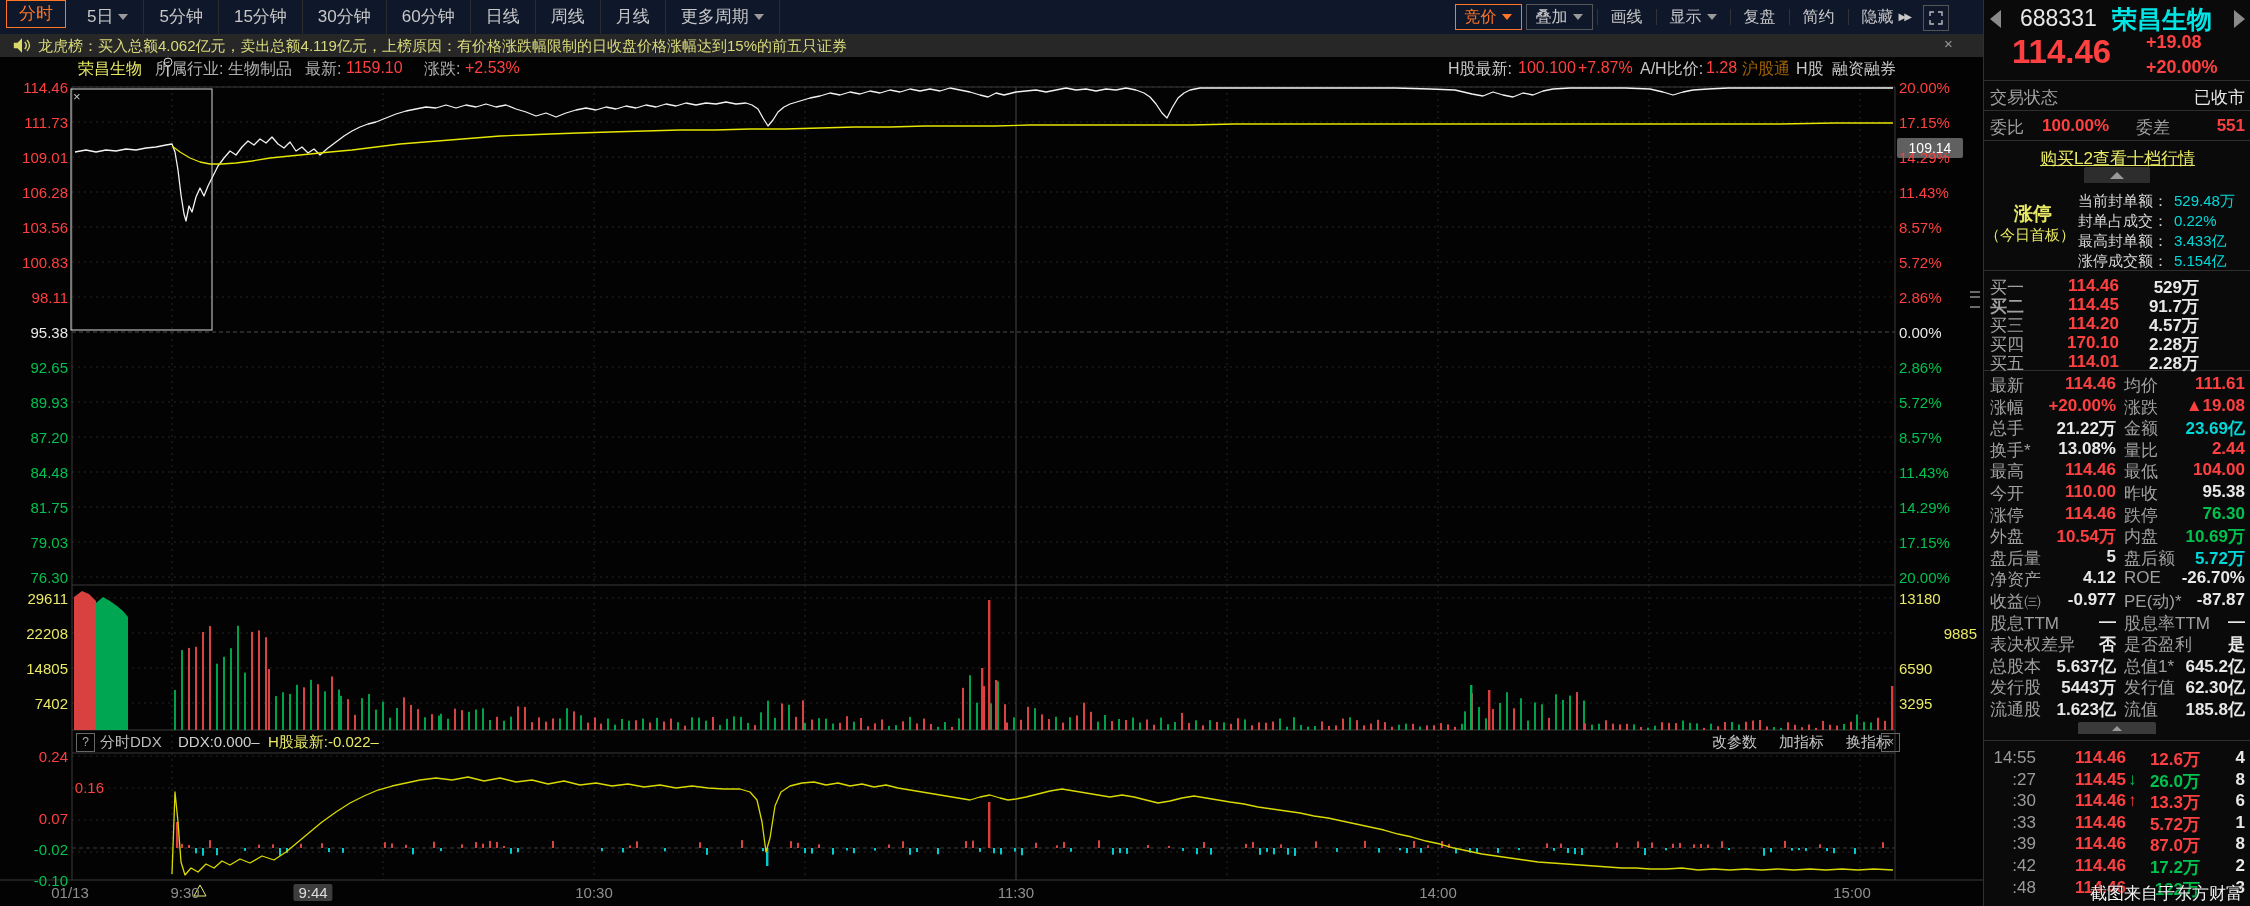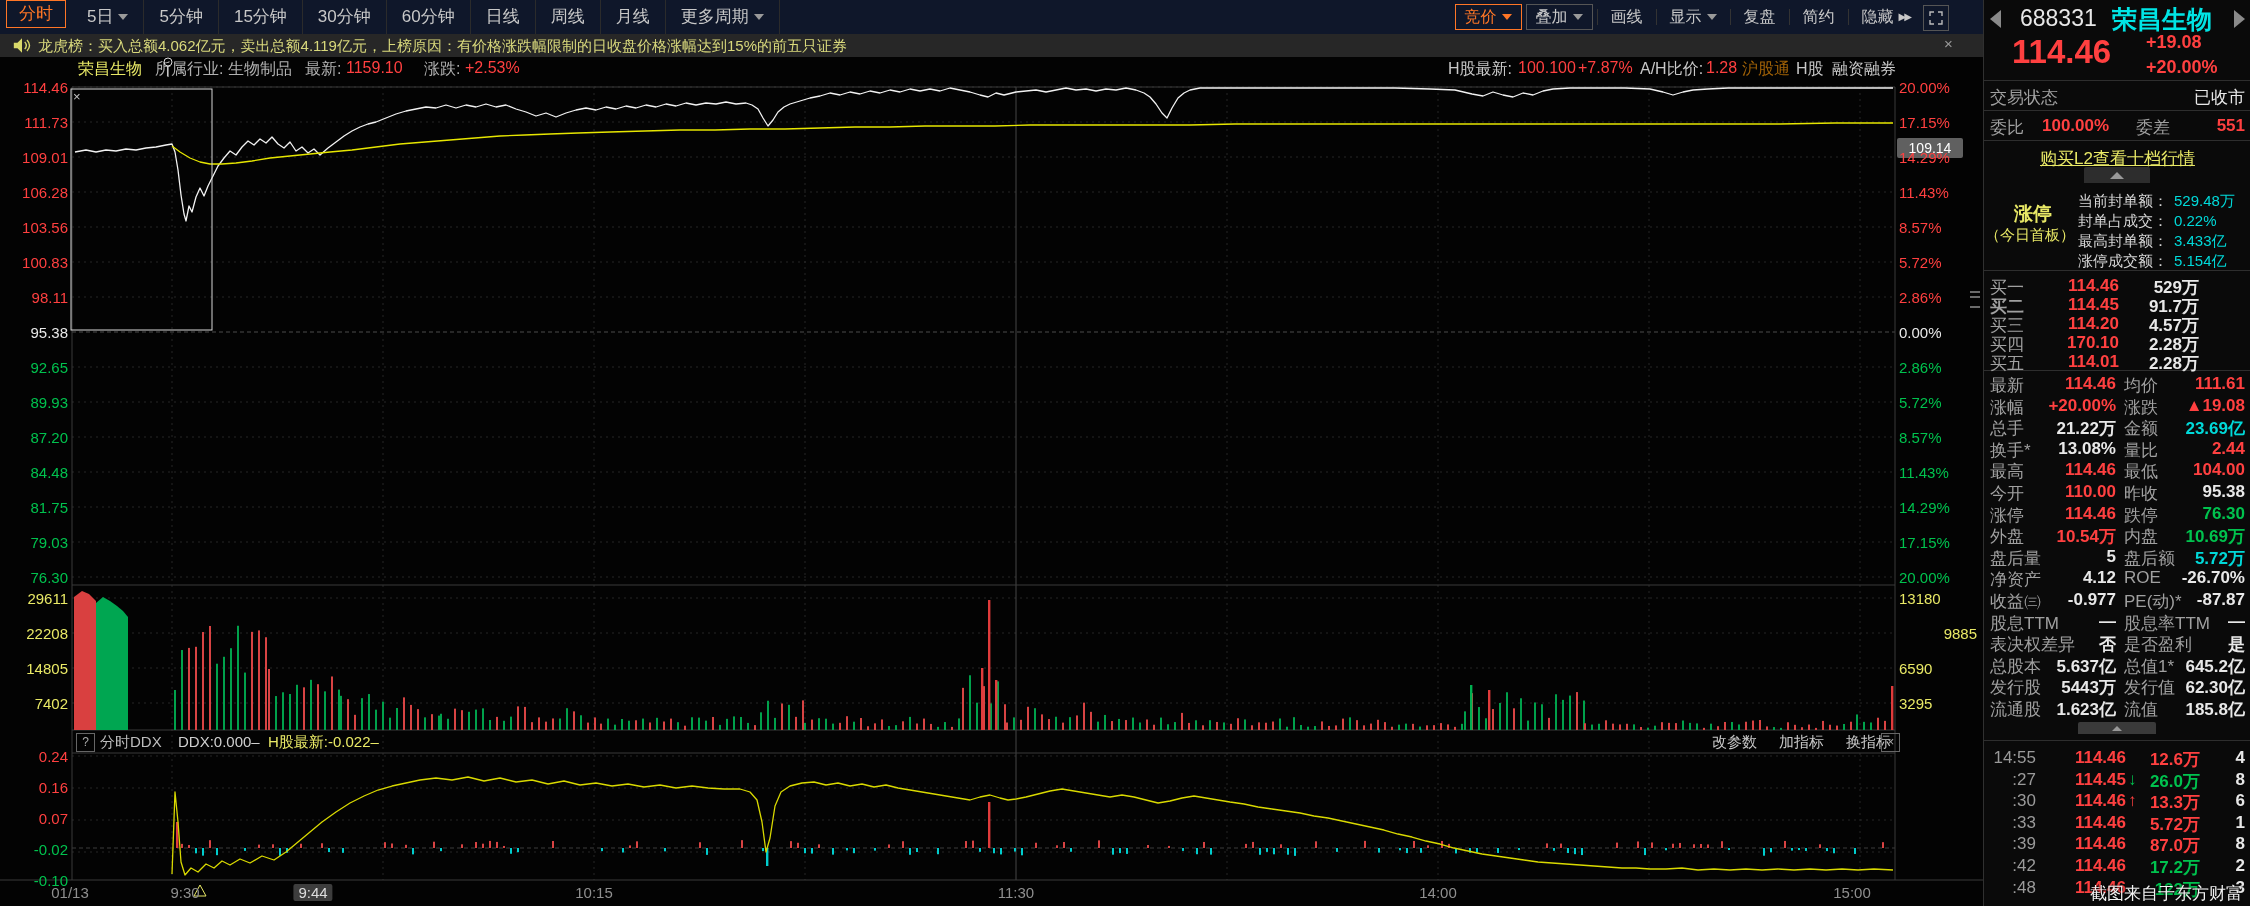--- a/index.html
+++ b/index.html
@@ -639,28 +639,28 @@
       <div class="abs axr c-g" style="top: 577px;">20.00%</div>
       <div class="abs axl c-y" style="left: 0px; top: 598px;">29611</div>
       <div class="abs axl c-y" style="left: 0px; top: 633px;">22208</div>
       <div class="abs axl c-y" style="left: 0px; top: 668px;">14805</div>
       <div class="abs axl c-y" style="left: 0px; top: 703px;">7402</div>
       <div class="abs axr c-y" style="top: 598px;">13180</div>
       <div class="abs axr c-y" style="top: 633px; text-align: right;">9885</div>
       <div class="abs axr c-y" style="top: 668px;">6590</div>
       <div class="abs axr c-y" style="top: 703px;">3295</div>
       <div class="abs axl c-r" style="left: 0px; top: 756px;">0.24</div>
-      <div class="abs axl c-r" style="left: 0px; top: 787px;">0.16</div>
+      <div class="abs axl c-r" style="left: 0px; top: 787px; padding-left: 36px;">0.16</div>
       <div class="abs axl c-r" style="left: 0px; top: 818px;">0.07</div>
       <div class="abs axl c-g" style="left: 0px; top: 849px;">-0.02</div>
       <div class="abs axl c-g" style="left: 0px; top: 880px;">-0.10</div>
       <div class="abs tml" style="left: 70px;">01/13</div>
       <div class="abs tml" style="left: 185px;">9:30</div>
       <div class="abs tml box" style="left: 313px;">9:44</div>
-      <div class="abs tml" style="left: 594px;">10:15</div>
+      <div class="abs tml" style="left: 594px;">10:30</div>
       <div class="abs tml" style="left: 1016px;">11:30</div>
       <div class="abs tml" style="left: 1438px;">14:00</div>
       <div class="abs tml" style="left: 1852px;">15:00</div>
     </div>
 
   <div class="abs" id="panel">
     <div class="abs arrL" style="left:6px;top:10px;"></div>
     <div class="abs" style="left:36px;top:5px;font-size:23px;color:#e8e8e8;">688331</div>
     <div class="abs" style="left:128px;top:3px;font-size:25px;font-weight:bold;color:#00e5e5;">荣昌生物</div>
     <div class="abs arrR" style="left:250px;top:10px;"></div>

